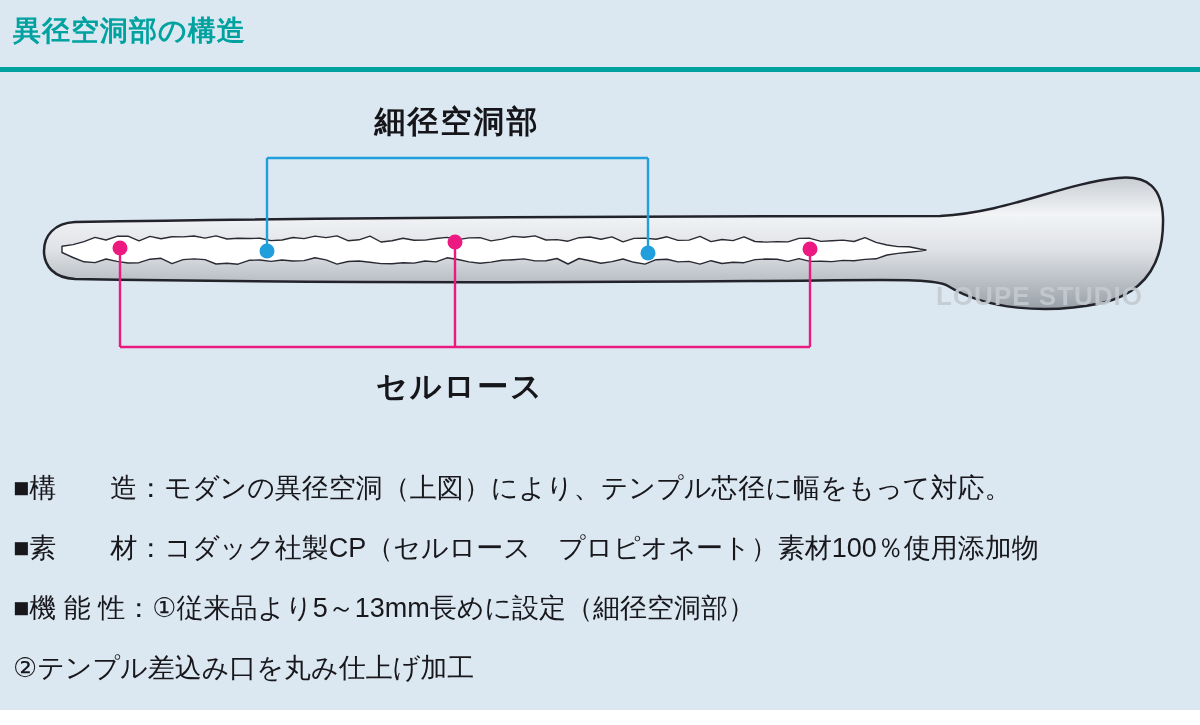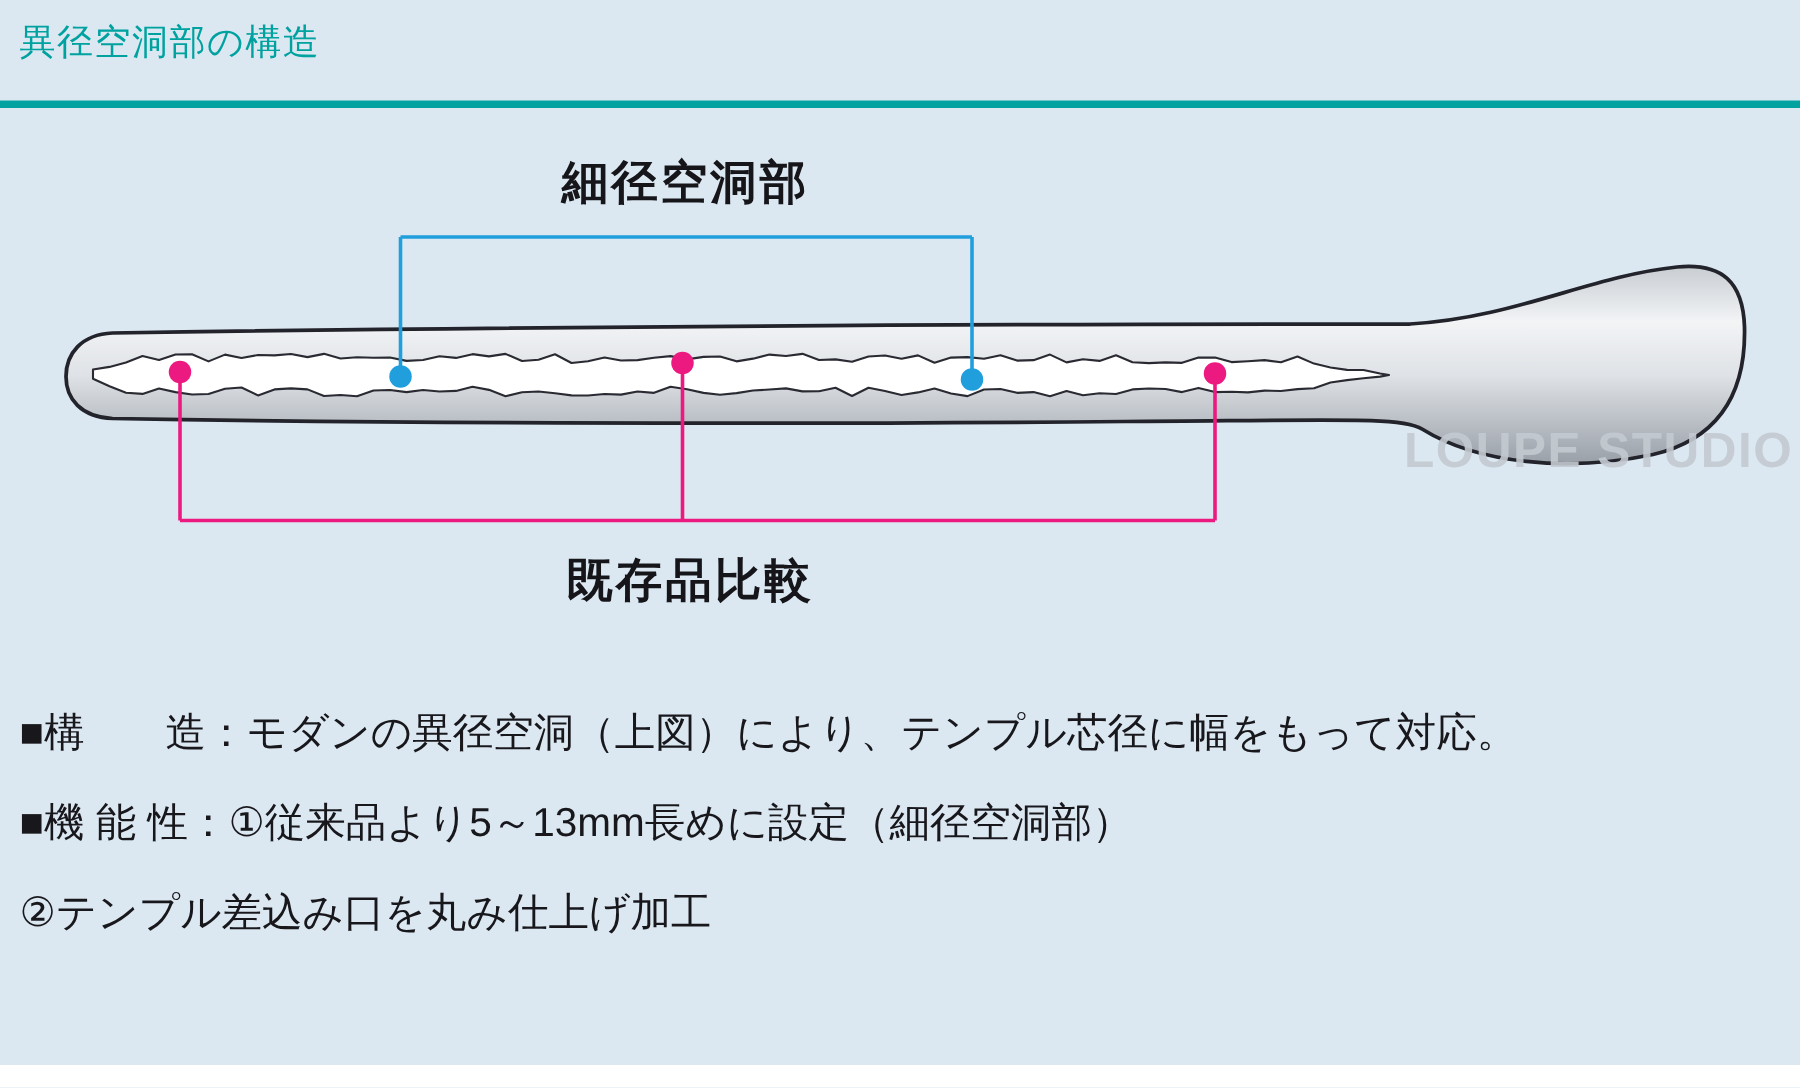--- a/index.html
+++ b/index.html
@@ -3,21 +3,21 @@
 <meta charset="utf-8">
 <style>
   html,body{margin:0;padding:0;}
   .page{
     position:relative;width:1200px;height:725px;overflow:hidden;
     background:#dce8f1;
     font-family:"Liberation Sans","DejaVu Sans",sans-serif;
   }
   .page-title{
     position:absolute;left:13px;top:12px;
-    font-size:24px;font-weight:normal;letter-spacing:1px;
+    font-size:28px;font-weight:bold;letter-spacing:1px;
     color:var(--accent,#00a2a0);
   }
   .title-rule{
     position:absolute;left:0;top:67px;width:1200px;height:5px;
     background:var(--accent,#00a2a0);
   }
   .diagram-svg{position:absolute;left:0;top:90px;}
   .temple{fill:url(#metal);stroke:#23232c;stroke-width:2.5;}
   .channel{fill:#ffffff;stroke:#2a2a33;stroke-width:1.4;stroke-linejoin:round;}
   .marks-thin line{stroke:var(--thin,#219fdc);stroke-width:2.4;}
@@ -25,21 +25,21 @@
   .marks-thick line{stroke:var(--thick,#ec1981);stroke-width:2.4;}
   .marks-thick circle{fill:var(--thick,#ec1981);}
   .dg-label{
     position:absolute;font-size:31px;color:#15151a;font-weight:700;
     text-align:center;width:210px;letter-spacing:2px;
   }
   .label-thin{left:352px;top:101px;}
   .label-thick{left:355px;top:366px;}
   .watermark{
     position:absolute;left:936px;top:281px;
-    font-size:33px;color:#c3cad0;letter-spacing:1px;opacity:.9;
+    font-size:26px;color:#c3cad0;letter-spacing:1px;opacity:.9;
     font-weight:bold;
   }
   .spec-text{
     position:absolute;left:13px;top:446px;width:1180px;
     font-size:27px;line-height:36px;color:#17171c;
   }
   .spec-line{white-space:nowrap;margin-top:24px;}
   .spec-line.indent{padding-left:41px;}
   .bottom-strip{
     position:absolute;left:0;bottom:0;width:1200px;height:15px;background:#ffffff;
@@ -89,24 +89,25 @@
       <line x1="455" y1="152" x2="455" y2="257"></line>
       <line x1="810" y1="159" x2="810" y2="257"></line>
       <line x1="120" y1="257" x2="810" y2="257"></line>
       <circle cx="120" cy="158" r="7.5"></circle>
       <circle cx="455" cy="152" r="7.5"></circle>
       <circle cx="810" cy="159" r="7.5"></circle>
     </g>
   </svg>
 
   <div class="dg-label label-thin">細径空洞部</div>
-  <div class="dg-label label-thick">既存品比較</div>
+  <div class="dg-label label-thick">セルロース</div>
 
   <div class="watermark">LOUPE STUDIO</div>
 
   <div class="spec-text">
       <div class="spec-line">■構　　造：モダンの異径空洞（上図）により、テンプル芯径に幅をもって対応。</div>
+      <div class="spec-line">■素　　材：コダック社製CP（セルロース　プロピオネート）素材100％使用添加物</div>
       <div class="spec-line">■機 能 性：①従来品より5～13mm長めに設定（細径空洞部）</div>
       <div class="spec-line">②テンプル差込み口を丸み仕上げ加工</div>
     </div>
 
   <div class="bottom-strip"></div>
 </div>
 
 </body></html>

